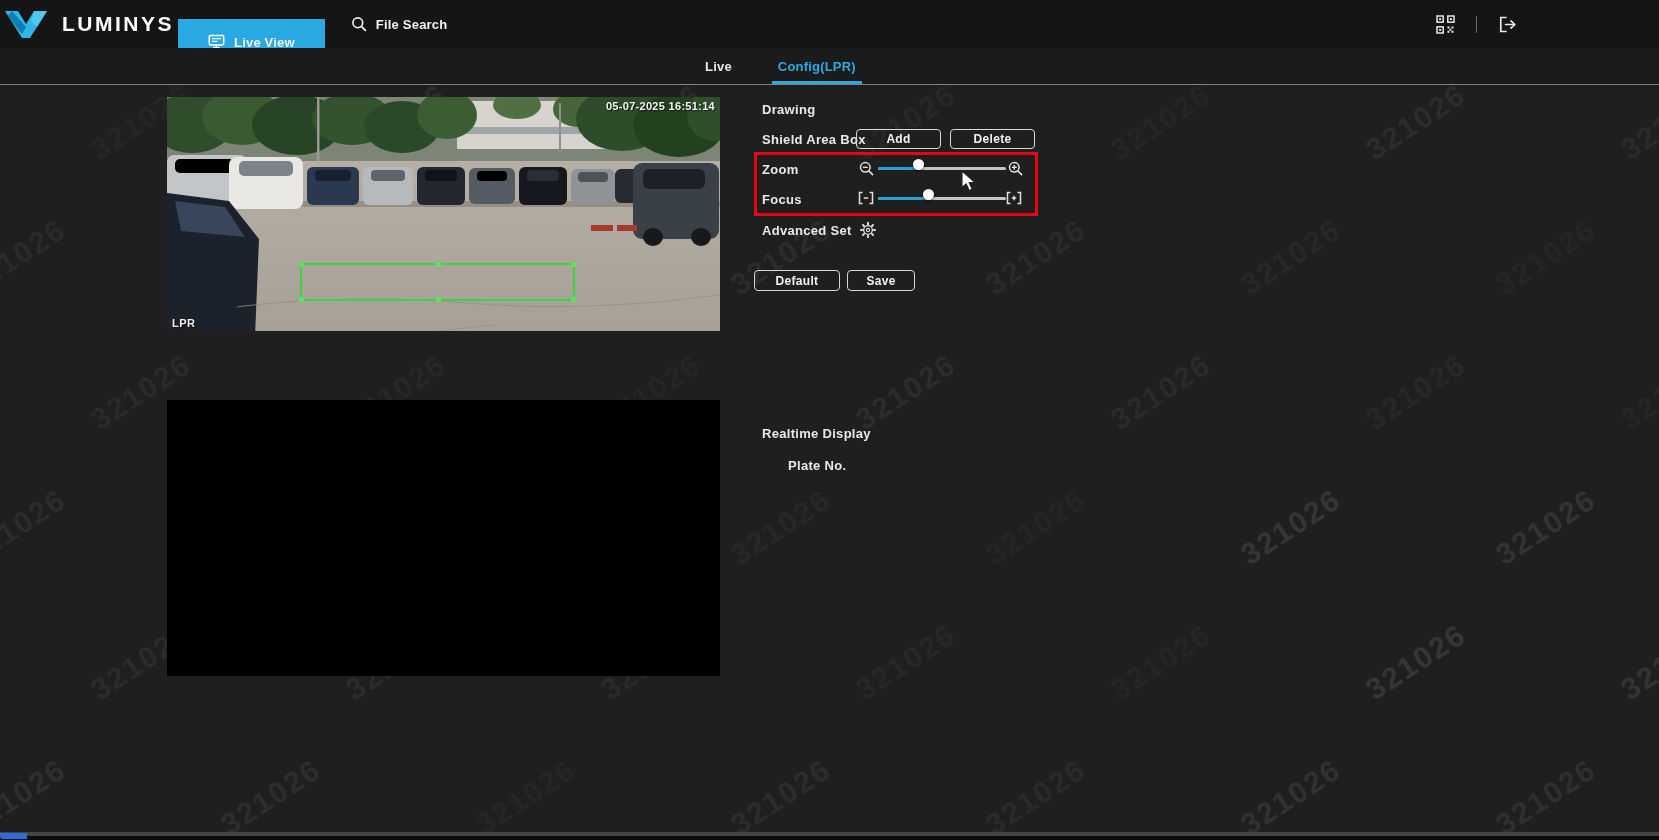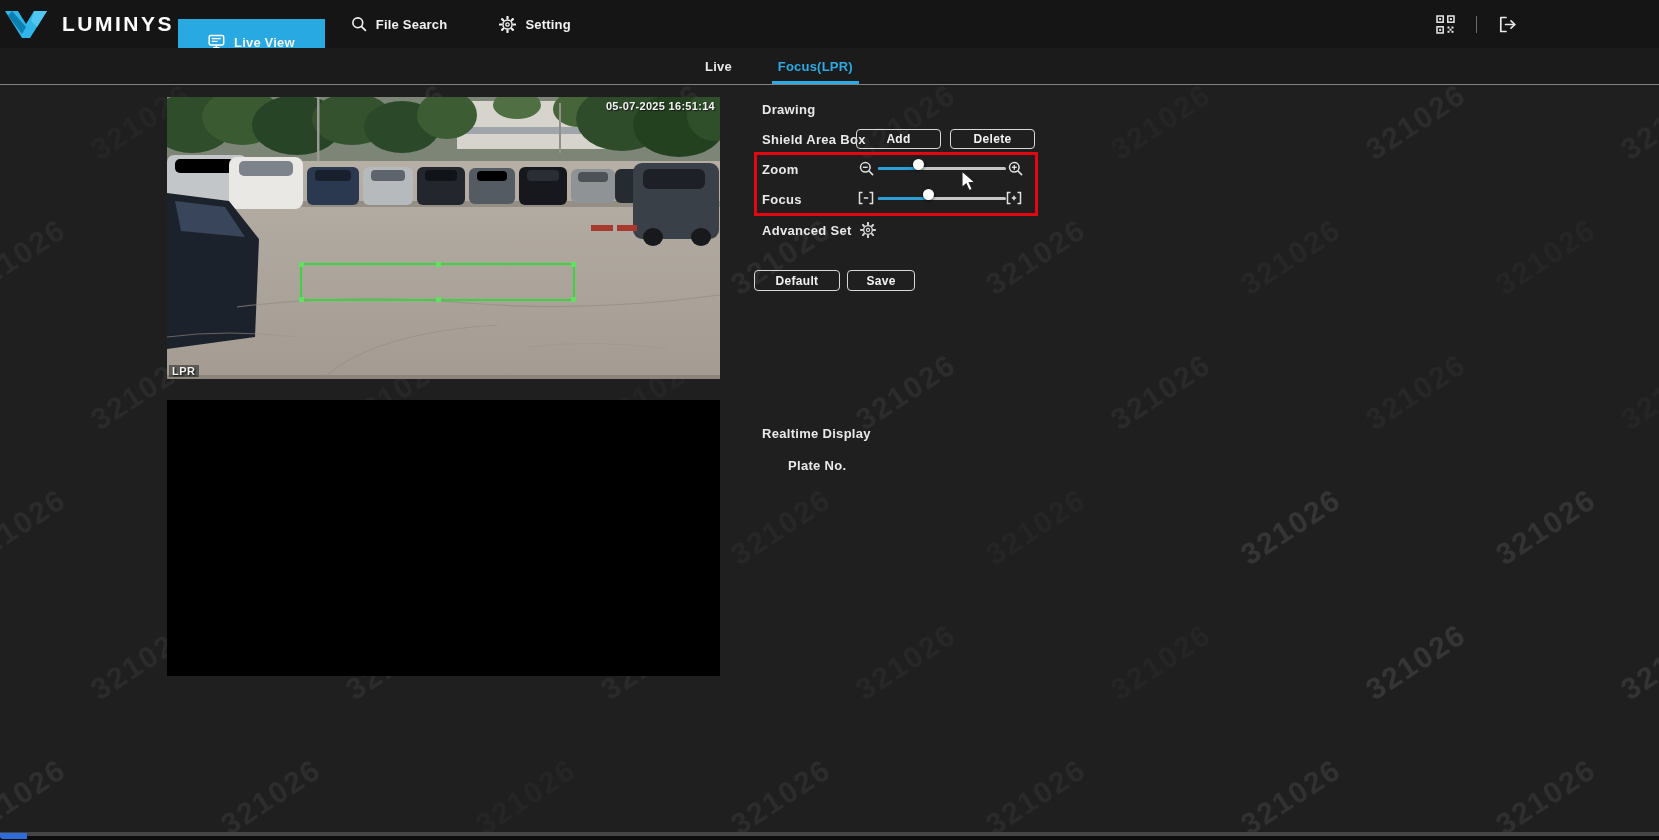--- a/index.html
+++ b/index.html
@@ -48,21 +48,21 @@
   }
 
   
   #watermark-layer { position:absolute; inset:0; z-index:2; pointer-events:none; overflow:hidden; }
   .wm {
     position:absolute; font-size:30px; font-weight:700; letter-spacing:2px;
     color:#cfcfcf; transform:rotate(-33deg); white-space:nowrap; user-select:none;
   }
 
   
-  #cam1 { left:167px; top:97px; width:553px; height:282px; background:#8b857c; z-index:4; overflow:hidden; }
+  #cam1 { left:167px; top:97px; width:553px; height:234px; background:#8b857c; z-index:4; overflow:hidden; }
   #cam1 svg { display:block; width:553px; height:278px; }
   #cam-timestamp {
     position:absolute; top:3px; right:5px; font-size:11px; font-weight:700;
     color:#f2f2f2; text-shadow:1px 1px 1px rgba(20,20,20,.9); letter-spacing:.3px;
   }
   #cam-channel {
     position:absolute; left:2px; bottom:2px; font-size:11px; font-weight:700;
     color:#f0f0f0; background:rgba(35,35,35,.55); padding:0 3px;
     text-shadow:1px 1px 2px #000; letter-spacing:.5px;
   }
@@ -204,39 +204,20 @@
         </svg>
         <span>Live View</span>
       </div>
       <div class="nav-item">
         <svg width="16" height="16" viewBox="0 0 16 16">
           <circle cx="6.8" cy="6.8" r="4.9" fill="none" stroke="#f2f2f2" stroke-width="1.6"></circle>
           <line x1="10.6" y1="10.6" x2="14.4" y2="14.4" stroke="#f2f2f2" stroke-width="1.8" stroke-linecap="round"></line>
         </svg>
         <span>File Search</span>
       </div>
-      <div class="nav-item">
-        <svg width="17" height="17" viewBox="0 0 17 17">
-          <g stroke="#f2f2f2" fill="none">
-            <circle cx="8.5" cy="8.5" r="4.6" stroke-width="1.5"></circle>
-            <circle cx="8.5" cy="8.5" r="1.7" stroke-width="1.3"></circle>
-            <g stroke-width="2.2" stroke-linecap="round">
-              <line x1="8.5" y1="0.9" x2="8.5" y2="2.4"></line>
-              <line x1="8.5" y1="14.6" x2="8.5" y2="16.1"></line>
-              <line x1="0.9" y1="8.5" x2="2.4" y2="8.5"></line>
-              <line x1="14.6" y1="8.5" x2="16.1" y2="8.5"></line>
-              <line x1="3.1" y1="3.1" x2="4.2" y2="4.2"></line>
-              <line x1="12.8" y1="12.8" x2="13.9" y2="13.9"></line>
-              <line x1="3.1" y1="13.9" x2="4.2" y2="12.8"></line>
-              <line x1="12.8" y1="4.2" x2="13.9" y2="3.1"></line>
-            </g>
-          </g>
-        </svg>
-        <span>Setting</span>
-      </div>
     </div>
 
     <div class="nav-right">
       <span class="icon-btn">
         <svg width="19" height="19" viewBox="0 0 19 19">
           <g stroke="#e8e8e8" fill="none" stroke-width="1.5">
             <rect x="1" y="1" width="6.2" height="6.2"></rect>
             <rect x="11.8" y="1" width="6.2" height="6.2"></rect>
             <rect x="1" y="11.8" width="6.2" height="6.2"></rect>
           </g>
@@ -264,21 +245,21 @@
       </span>
     </div>
   </div>
 
   <div class="subtabs">
     <div class="subtab-group">
       <div class="subtab">
         <span>Live</span>
       </div>
       <div class="subtab active">
-        <span>Focus(LPR)</span>
+        <span>Config(LPR)</span>
       </div>
     </div>
   </div>
 
   <div id="cam1" class="abs">
     <svg viewBox="0 0 553 278" preserveAspectRatio="none">
       <defs>
         <linearGradient id="asph" x1="0" y1="0" x2="0" y2="1">
           <stop offset="0" stop-color="#b6afa6"></stop>
           <stop offset="1" stop-color="#a49c93"></stop>

